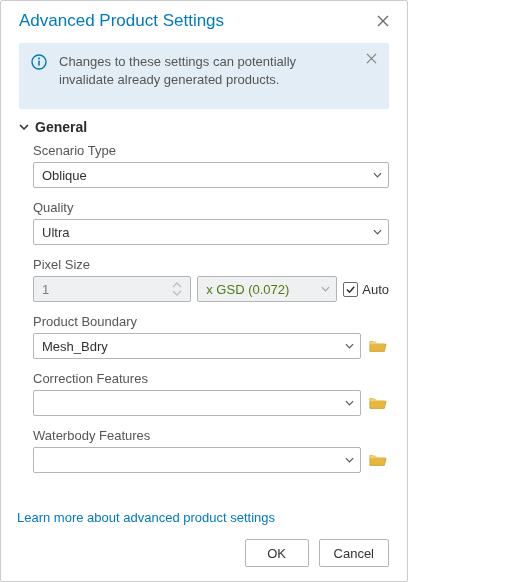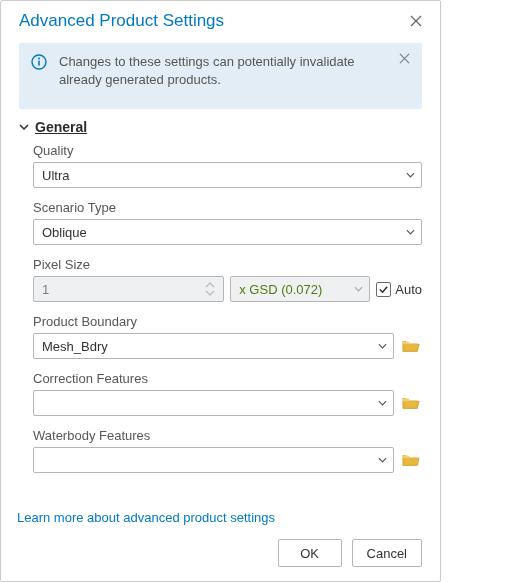--- a/index.html
+++ b/index.html
@@ -4,21 +4,21 @@
 <style>
   * { box-sizing: border-box; }
   body {
     margin: 0;
     font-family: "Segoe UI", Arial, sans-serif;
     font-size: 13px;
     color: #323232;
     background: #fff;
   }
   .dialog {
-    width: 441px;
+    width: 408px;
     height: 582px;
     border: 1px solid #ccc;
     border-radius: 2px;
     position: relative;
     background: #fff;
     display: flex;
     flex-direction: column;
   }
   .titlebar {
     display: flex;
@@ -70,21 +70,20 @@
   }
   .section-header {
     display: flex;
     align-items: center;
     gap: 6px;
     font-weight: 600;
     color: #2b2b2b;
     font-size: 14px;
     margin-bottom: 8px;
     cursor: pointer;
-    text-decoration: underline;
   }
   .section-header .chev {
     display: inline-block;
   }
   .field-block {
     margin-left: 14px;
     margin-bottom: 12px;
   }
   .field-label {
     color: #565656;
@@ -227,44 +226,44 @@
     <div class="section-header">
       <span class="chev">
         <svg width="10" height="10" viewBox="0 0 10 10">
             <path d="M1 3 L5 7 L9 3" fill="none" stroke="#2b2b2b" stroke-width="1.5"></path>
           </svg>
       </span>
       <span>General</span>
     </div>
 
     <div class="field-block">
+      <div class="field-label">Scenario Type</div>
+      <div class="select">
+        <span>Oblique</span>
+        <span class="caret">
+          <svg width="9" height="9" viewBox="0 0 10 10">
+              <path d="M1 3 L5 7 L9 3" fill="none" stroke="#555" stroke-width="1.3"></path>
+            </svg>
+        </span>
+      </div>
+    </div>
+
+    <div class="field-block">
       <div class="field-label">Quality</div>
       <div class="select">
         <span>Ultra</span>
         <span class="caret">
           <svg width="9" height="9" viewBox="0 0 10 10">
               <path d="M1 3 L5 7 L9 3" fill="none" stroke="#555" stroke-width="1.3"></path>
             </svg>
         </span>
       </div>
     </div>
 
     <div class="field-block">
-      <div class="field-label">Scenario Type</div>
-      <div class="select">
-        <span>Oblique</span>
-        <span class="caret">
-          <svg width="9" height="9" viewBox="0 0 10 10">
-              <path d="M1 3 L5 7 L9 3" fill="none" stroke="#555" stroke-width="1.3"></path>
-            </svg>
-        </span>
-      </div>
-    </div>
-
-    <div class="field-block">
       <div class="field-label">Pixel Size</div>
       <div class="row">
         <div class="spinner" style="flex:1 1 auto">
           <span>1</span>
           <span class="spin-btns">
             <svg width="10" height="6" viewBox="0 0 10 6">
                 <path d="M1 5 L5 1 L9 5" fill="none" stroke="#bdbdbd" stroke-width="1.3"></path>
               </svg>
             <svg width="10" height="6" viewBox="0 0 10 6">
                 <path d="M1 1 L5 5 L9 1" fill="none" stroke="#bdbdbd" stroke-width="1.3"></path>

